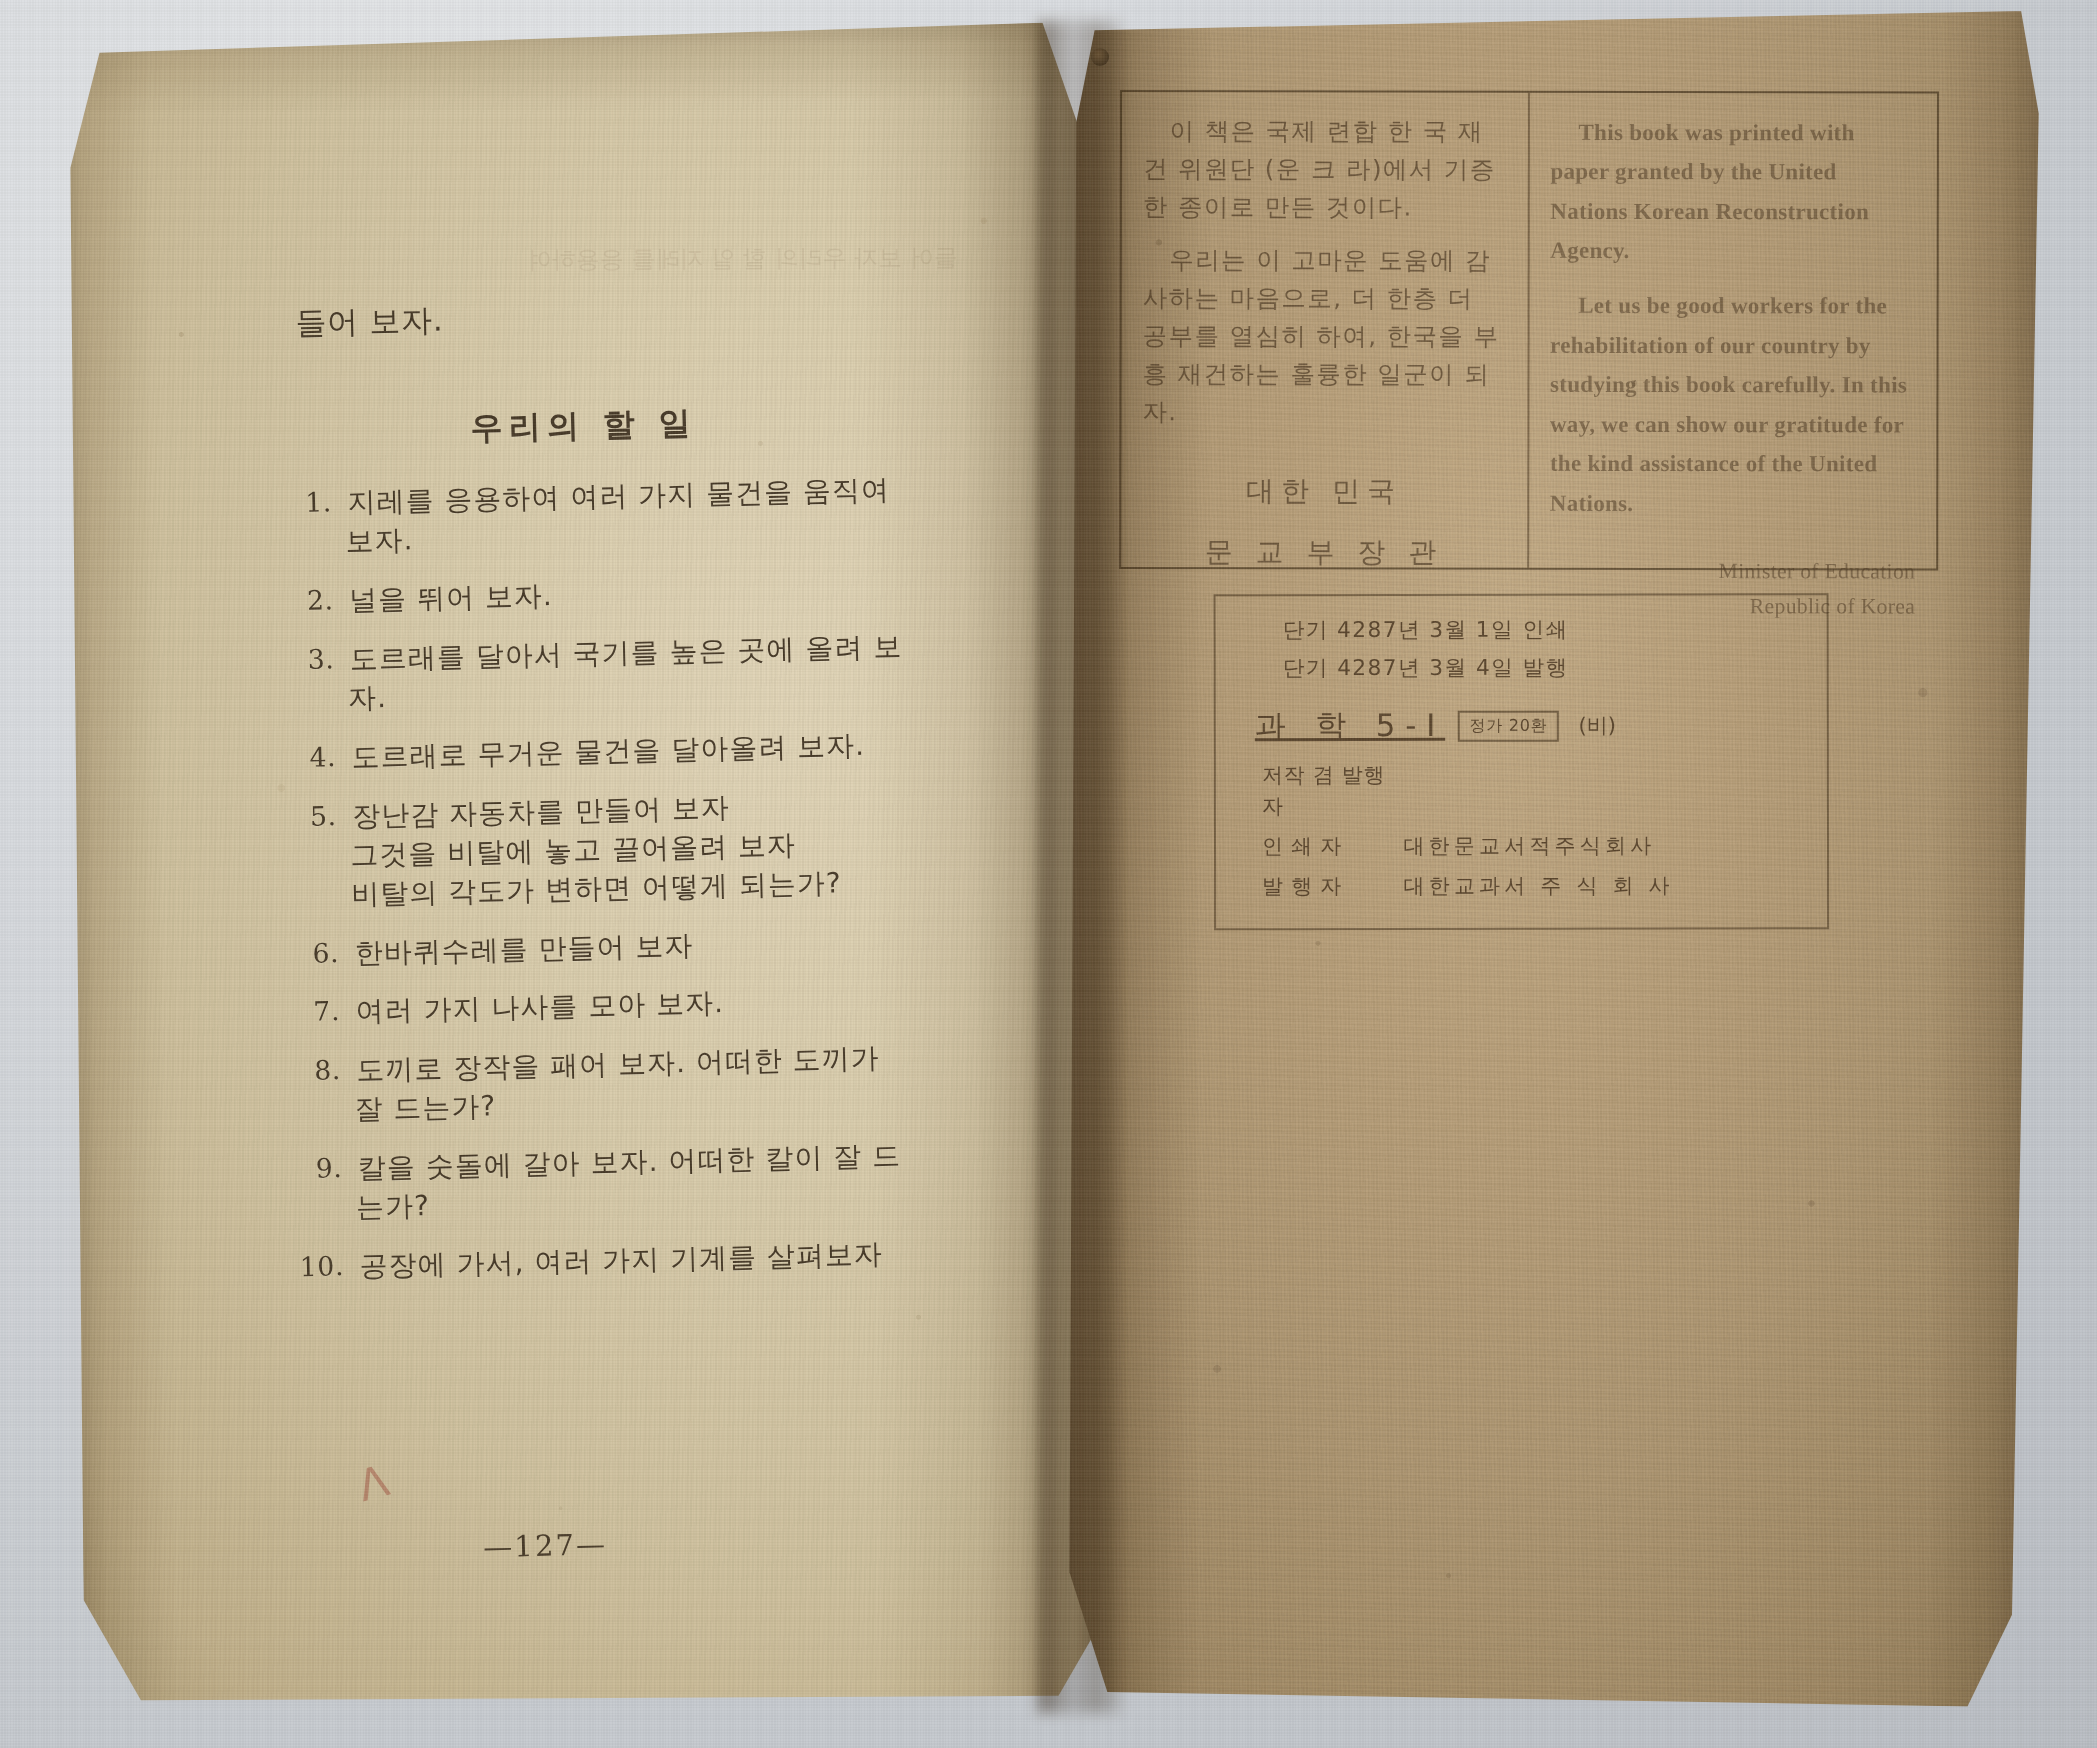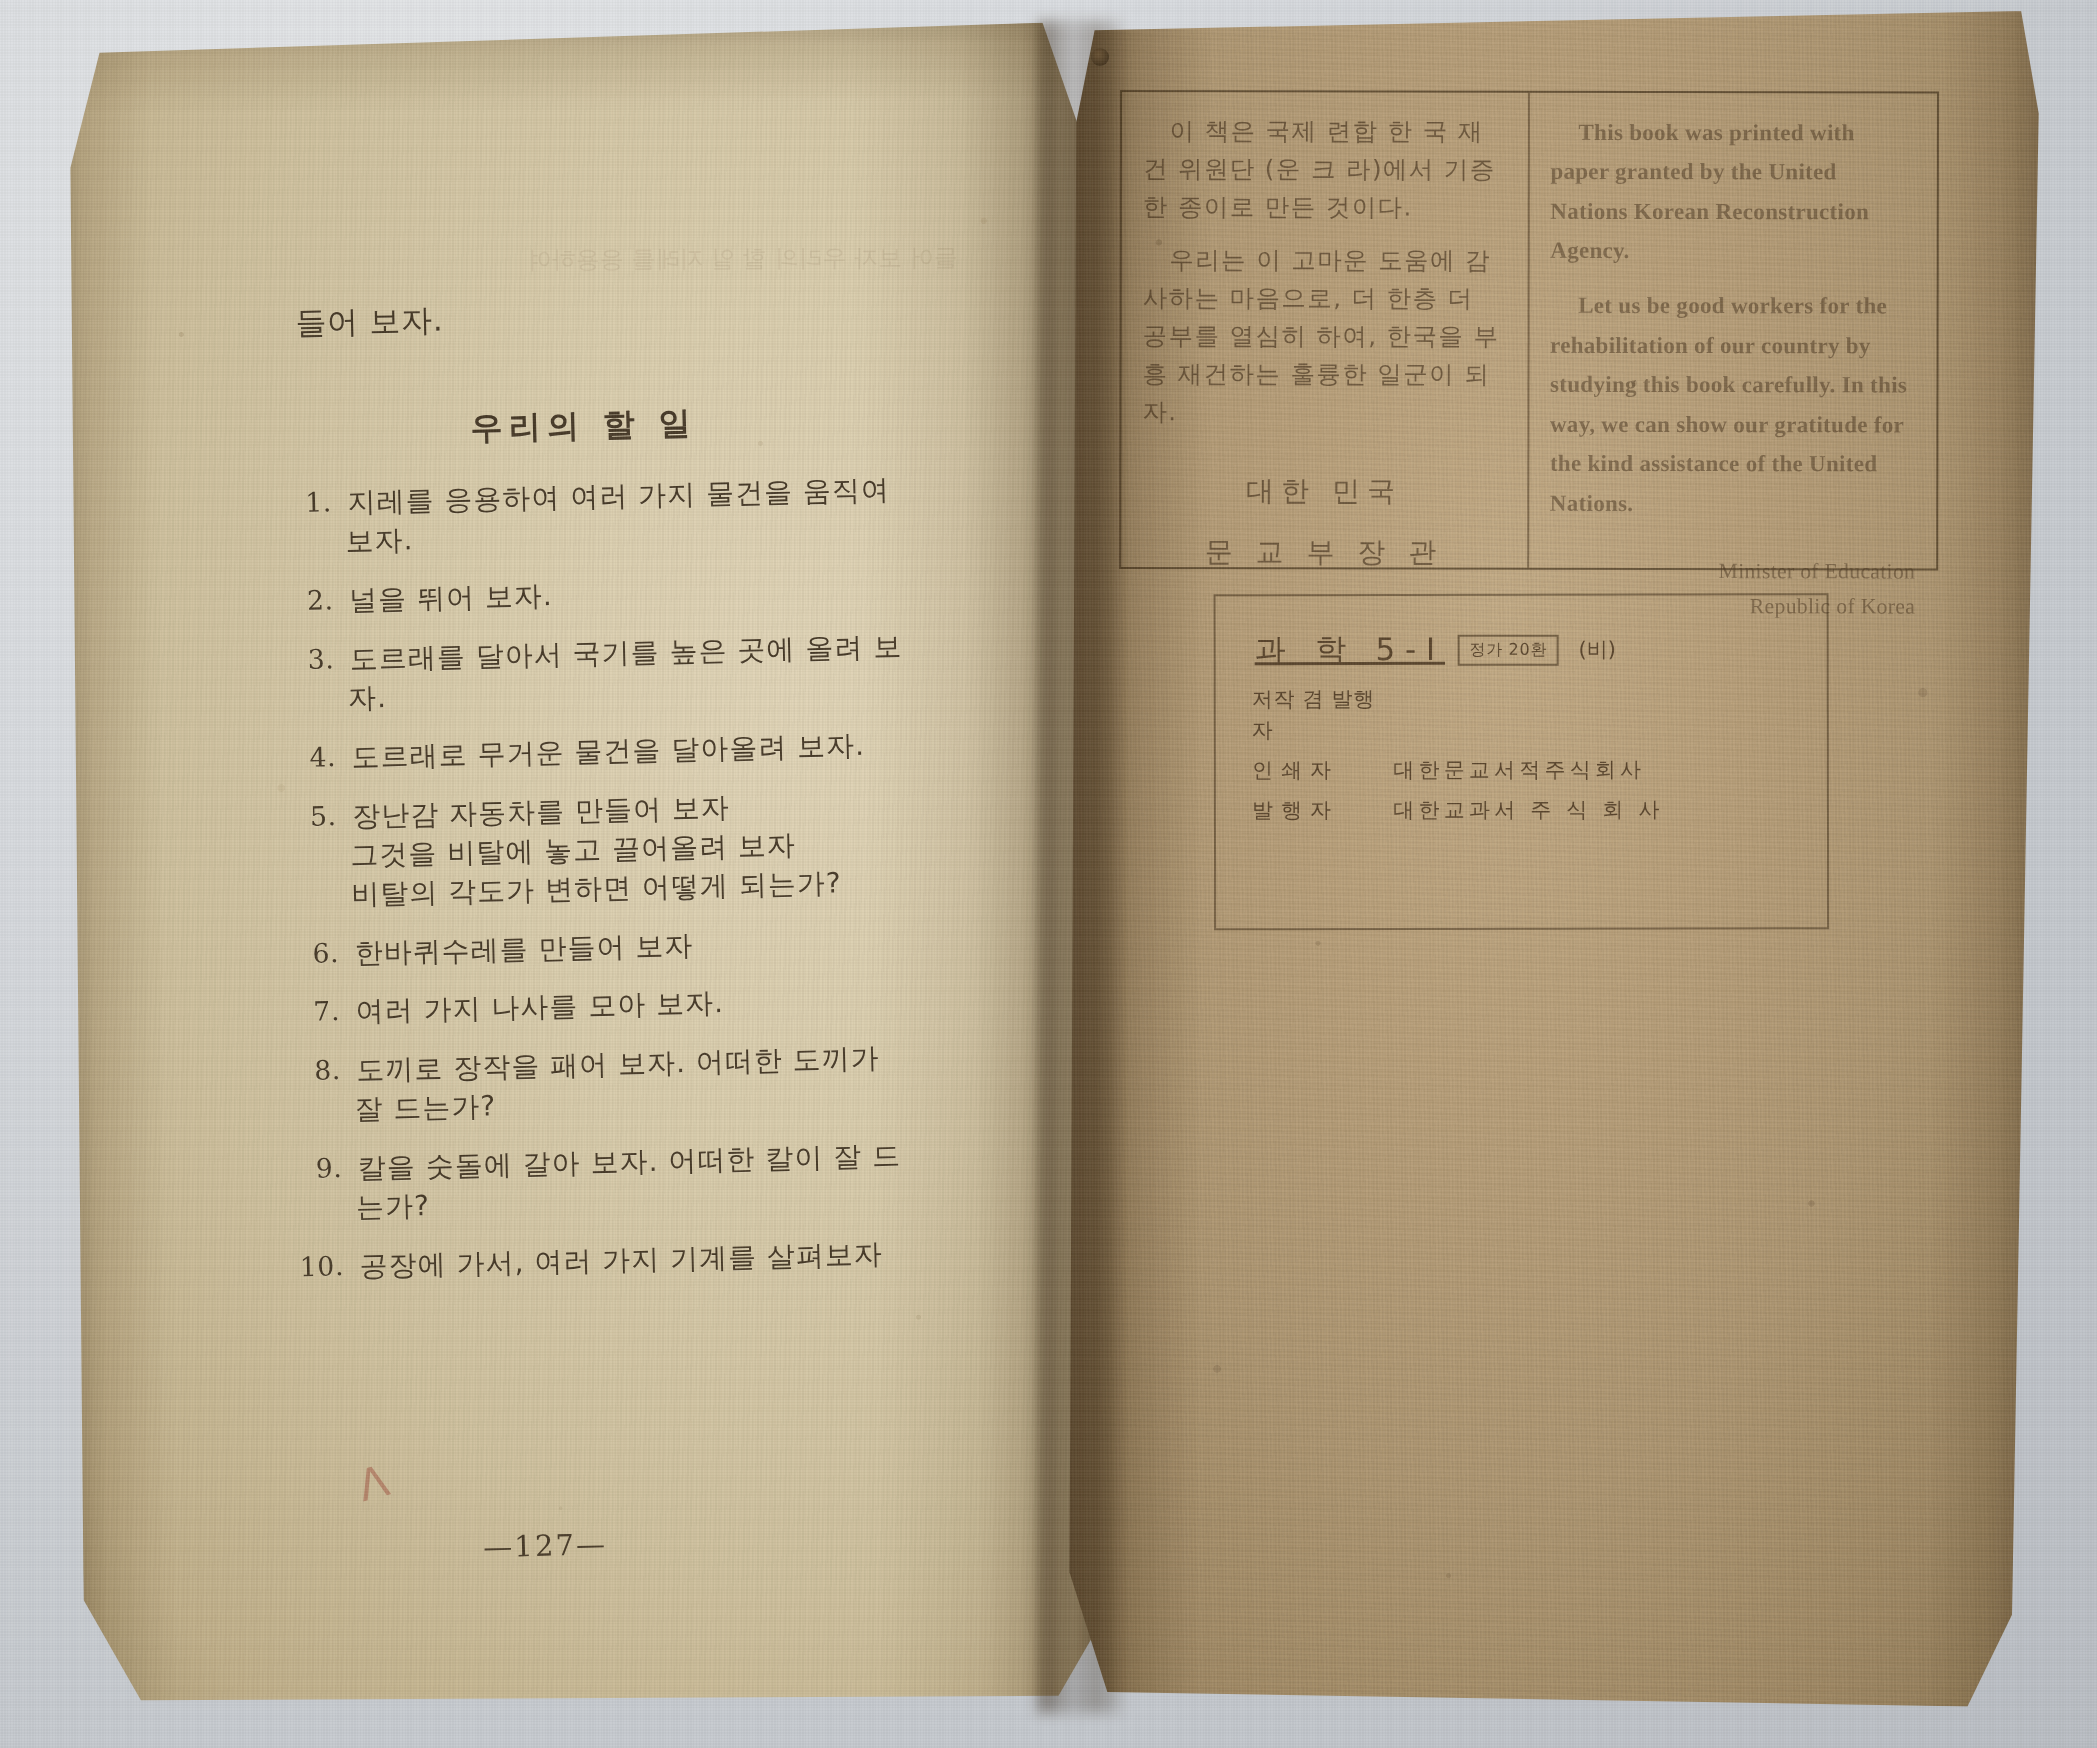--- a/index.html
+++ b/index.html
@@ -341,21 +341,21 @@
     font-size: 21px;
     line-height: 1.5;
     letter-spacing: 0.7px;
   }
   .pubbox .rows .r {
     display: flex;
     gap: 15.4px;
     margin-bottom: 8.4px;
     padding-left: 18px;
   }
-  .pubbox .rows .r .lbl { flex: 0 0 126px; }
+  .pubbox .rows .r .lbl { flex: 0 0 126px; margin-left: 10px; }
   .pubbox .rows .r .val { flex: 1 1 auto; letter-spacing: 4.2px; }
 
   
   .spine {
     position: absolute;
     left: 972px;
     top: 14px;
     width: 84px;
     height: 1692px;
     background: linear-gradient(to right, rgba(40,25,8,.50) 0%, rgba(40,25,8,.16) 40%, rgba(40,25,8,.30) 70%, rgba(40,25,8,.10) 100%);
@@ -498,20 +498,24 @@
             <p class="indent">Let us be good workers for the rehabilitation of our country by studying this book carefully. In this way, we can show our gratitude for the kind assistance of the United Nations.</p>
             <div class="minister">
               <div>Minister of Education</div>
               <div>Republic of Korea</div>
             </div>
           </div>
         </div>
       </div>
 
       <div class="pubbox">
+        <div class="dates">
+          <div>단기 4287년 3월 1일 인쇄</div>
+          <div>단기 4287년 3월 4일 발행</div>
+        </div>
         <div class="titleline">
           <span class="subj">과  학  5-Ⅰ</span>
           <span class="price">정가 20환</span>
           <span class="paren">(비)</span>
         </div>
         <div class="rows">
           <div class="r">
             <span class="lbl">저작 겸 발행자</span>
           </div>
           <div class="r">

